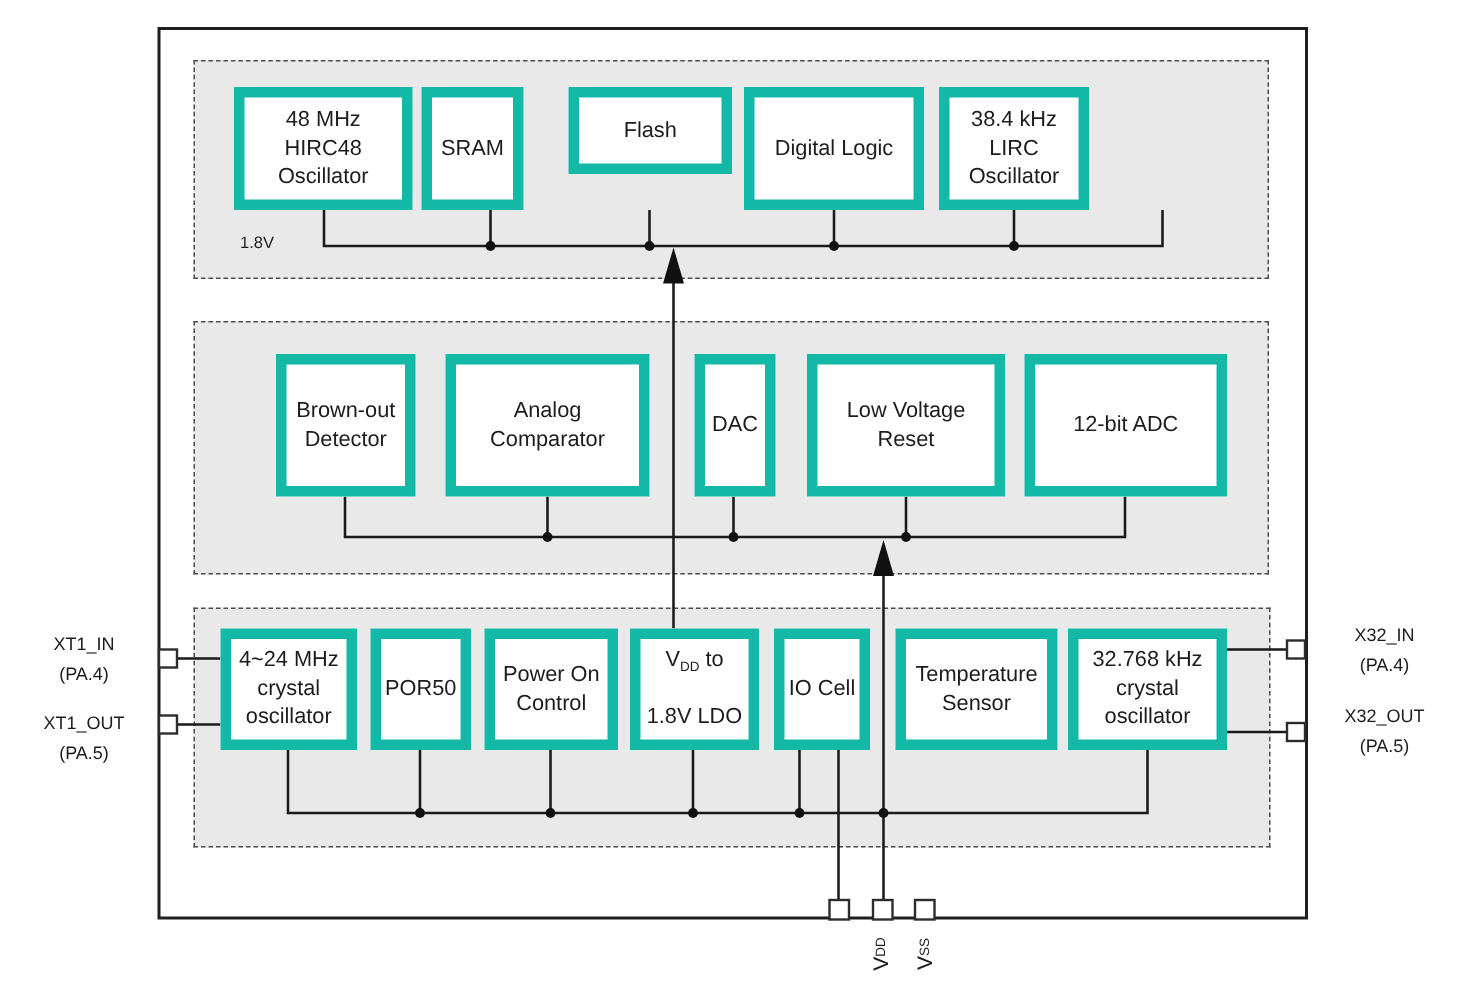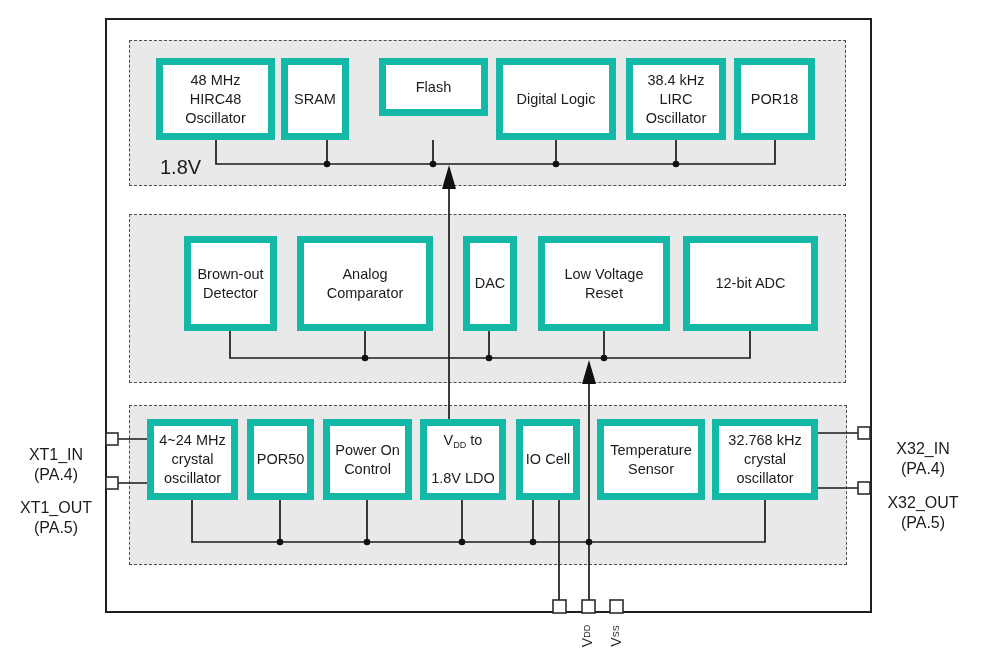--- a/index.html
+++ b/index.html
@@ -19,22 +19,22 @@
   .sec-power{left:129px;top:405px;width:718px;height:160px;}
   svg.wires{position:absolute;left:0;top:0;width:982px;height:666px;pointer-events:none;}
   .block{
     position:absolute;box-sizing:border-box;background:#ffffff;border:7px solid #14b8a6;
     display:flex;align-items:center;justify-content:center;text-align:center;
     font-size:14.5px;line-height:19px;
   }
   .block .bl{white-space:pre-line;display:block;width:100%;}
   sub{font-size:9px;vertical-align:-3px;line-height:0;}
   .ln{display:block;}
-  .domain-label{position:absolute;left:160px;top:156px;font-size:20px;}
-  .pin-label{position:absolute;font-size:16px;line-height:20px;margin-top:26px;}
+  .domain-label{position:absolute;left:160px;top:156px;font-size:11px;}
+  .pin-label{position:absolute;font-size:12px;line-height:20px;}
   .pin-label.pl-left{left:12px;width:88px;text-align:center;}
   .pin-label.pl-right{left:878px;width:90px;text-align:center;}
   .vlabel{
     position:absolute;width:44px;height:18px;display:flex;align-items:center;justify-content:center;
     transform:rotate(-90deg);font-size:14px;
   }
 </style>
 </head>
 <body>
 
@@ -107,23 +107,20 @@
     <span class="bl">Flash</span>
     </div>
   <div class="block" style="left:496px;top:58px;width:120px;height:82px">
     <span class="bl">Digital Logic</span>
     </div>
   <div class="block" style="left:626px;top:58px;width:100px;height:82px">
     <span class="bl">38.4 kHz
 LIRC
 Oscillator</span>
     </div>
-  <div class="block" style="left:734px;top:58px;width:81px;height:82px">
-    <span class="bl">POR18</span>
-    </div>
 
   <div class="domain-label">1.8V</div>
 
   <div class="block" style="left:184px;top:236px;width:93px;height:95px">
     <span class="bl">Brown-out
 Detector</span>
     </div>
   <div class="block" style="left:297px;top:236px;width:136px;height:95px">
     <span class="bl">Analog
 Comparator</span>

